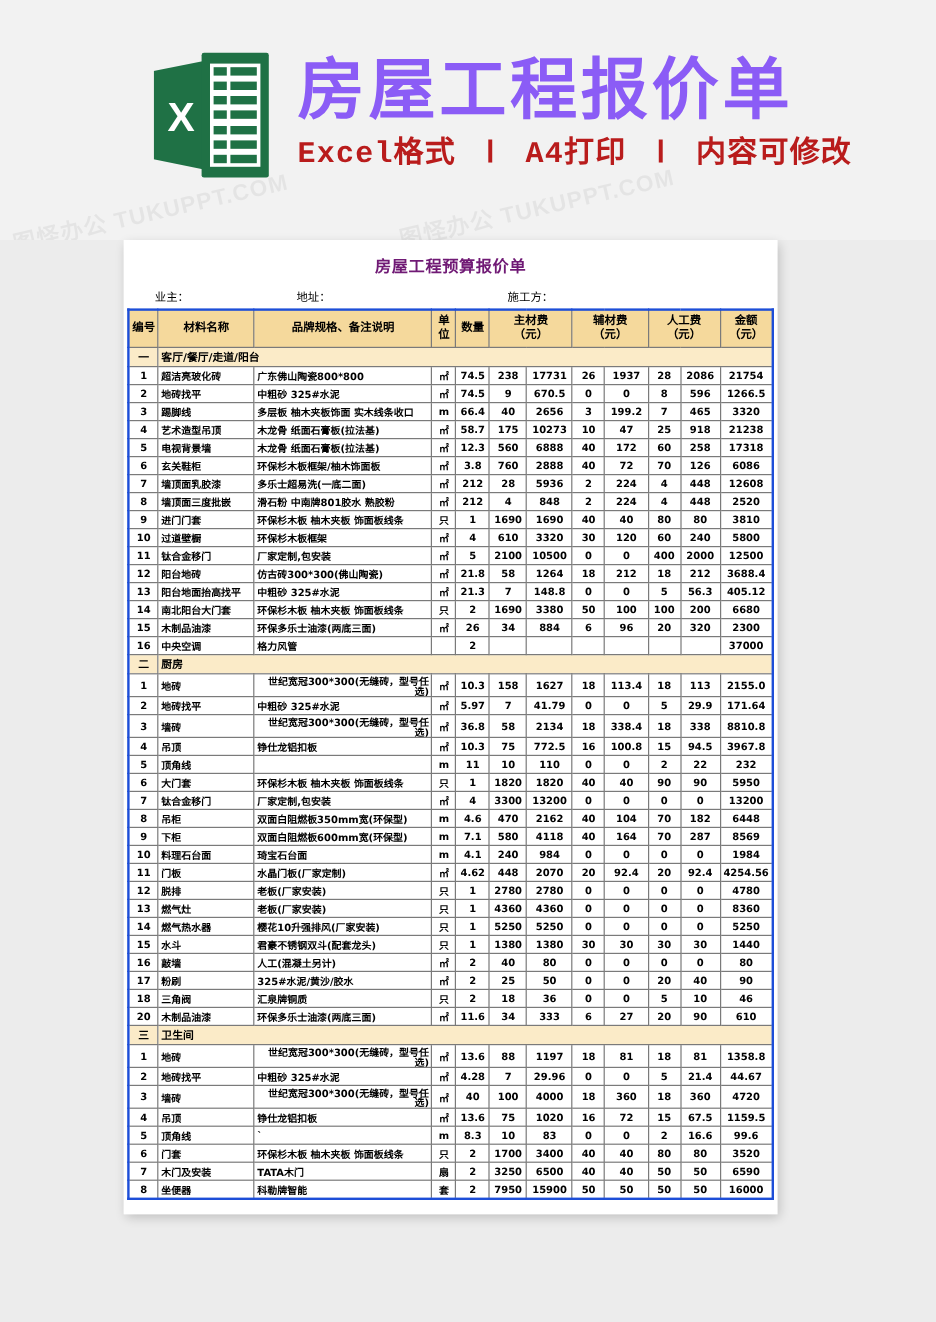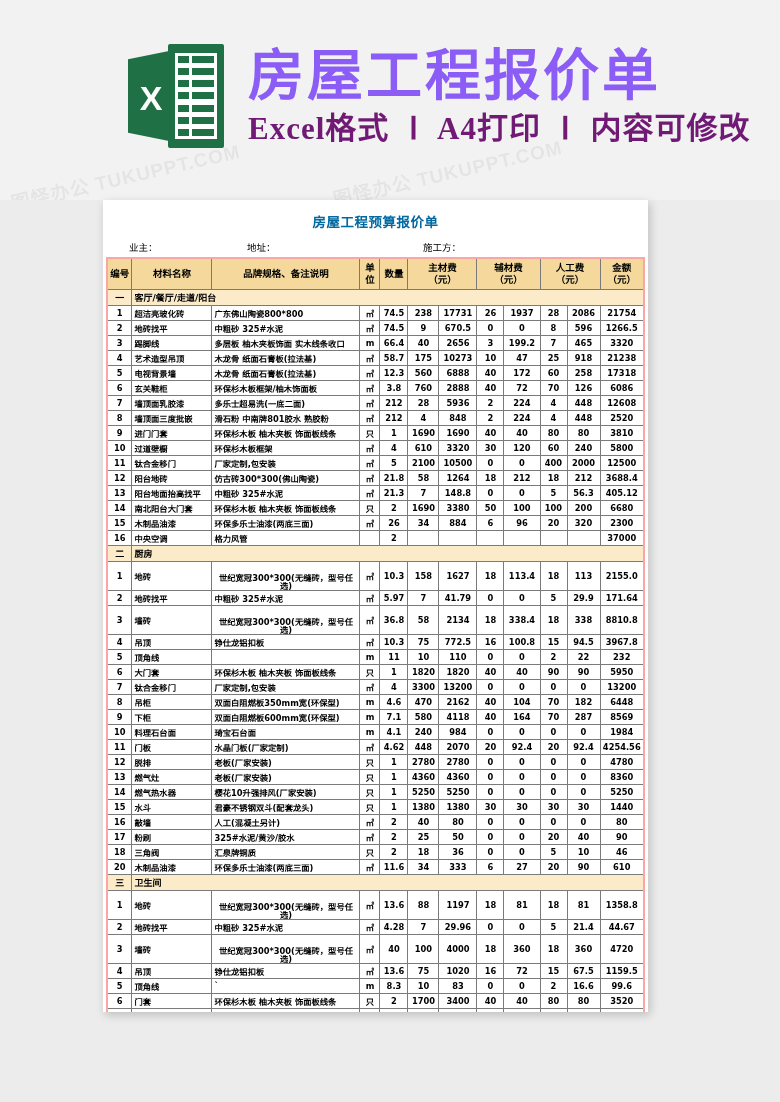--- a/index.html
+++ b/index.html
@@ -49,77 +49,77 @@
   .xl-cellA{width:11px;background:#1f7145;}
   .xl-cellB{flex:1;background:#1f7145;}
 
   .banner-text{margin-left:22px;}
   #banner-title{
     font-size:56px;font-weight:bold;color:#8b5cf6;
     letter-spacing:3px;line-height:68px;white-space:nowrap;
     font-family:"DejaVu Sans","Liberation Sans",sans-serif;
   }
   #banner-sub{
-    font-size:31px;font-weight:bold;color:#701a75;
+    font-size:25px;font-weight:bold;color:#b91c1c;
     letter-spacing:1px;line-height:38px;white-space:nowrap;
-    font-family:Liberation Serif, serif;
+    font-family:Liberation Mono, monospace;
   }
   .wm{
     position:absolute;color:rgba(0,0,0,0.055);font-size:19px;font-weight:bold;
     transform:rotate(-13deg);white-space:nowrap;pointer-events:none;
     font-family:"Liberation Sans",sans-serif;letter-spacing:1px;
   }
 
   
   #sheet{
     position:absolute;left:103px;top:200px;width:545px;height:812px;
     background:#ffffff;
     box-shadow:2px 3px 9px rgba(0,0,0,0.20);
     overflow:hidden;
   }
   #doc-title{
-    text-align:center;font-size:13.5px;font-weight:bold;color:#0369a1;
+    text-align:center;font-size:13.5px;font-weight:bold;color:#701a75;
     margin:11px 0 0 0;letter-spacing:.5px;
     font-family:"DejaVu Sans","Liberation Sans",sans-serif;
   }
   #meta-row{
     position:relative;height:19px;margin-top:7px;font-size:9.5px;font-weight:normal;color:#000;
     font-family:"DejaVu Sans","Liberation Sans",sans-serif;
   }
   #meta-row span{position:absolute;top:2px;}
   .m1{left:26px;} .m2{left:144px;} .m3{left:320px;}
 
   table{
     border-collapse:collapse;
     margin:0 auto;
     width:521px;
     table-layout:fixed;
     font-family:"DejaVu Sans","Liberation Sans",sans-serif;
   }
   table, th, td{border:1px solid #7a7a7a;}
-  table{border:2px solid #fca5a5;}
+  table{border:2px solid #1d4ed8;}
   th{
     background:#f5d99c;
     font-size:9.5px;font-weight:bold;color:#000;
     padding:3px 1px;line-height:12px;text-align:center;
   }
   td{
     font-size:8.3px;color:#000;height:14px;padding:0 2px;
     text-align:center;white-space:nowrap;overflow:hidden;
     font-weight:bold;
   }
   td.l{text-align:left;}
   tr.section td{
     background:#fbebc8;font-weight:bold;font-size:9px;
     height:15px;
   }
   td.clip{
     position:relative;overflow:hidden;height:14px;line-height:8px;
     white-space:normal;word-break:break-all;font-size:8.3px;
-    padding-top:12px;text-align:center;
+    padding-top:2px;text-align:right;
   }
   
   col.c-no{width:25px;}
   col.c-name{width:80px;}
   col.c-spec{width:148px;}
   col.c-unit{width:20px;}
   col.c-qty{width:28px;}
   col.c-mp{width:31px;}
   col.c-mt{width:38px;}
   col.c-ap{width:27px;}

